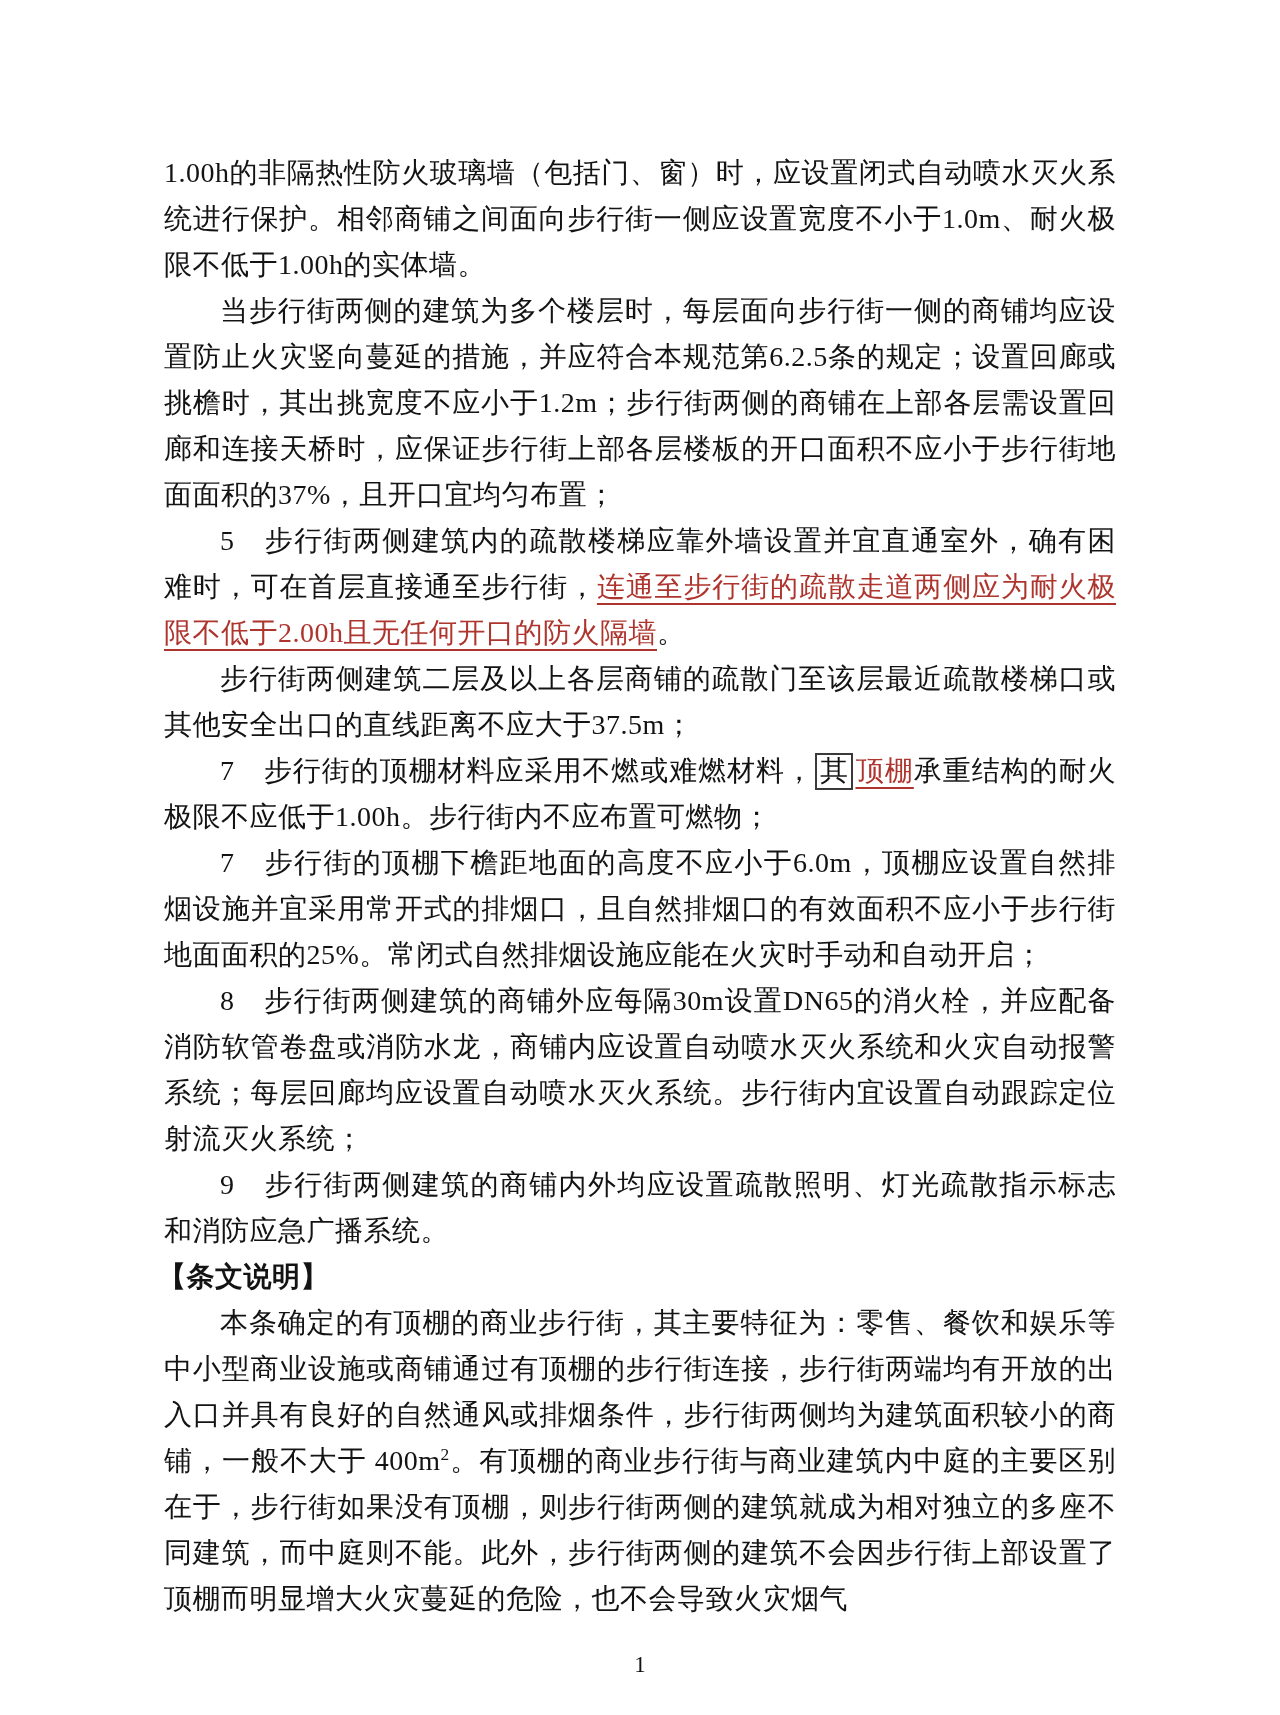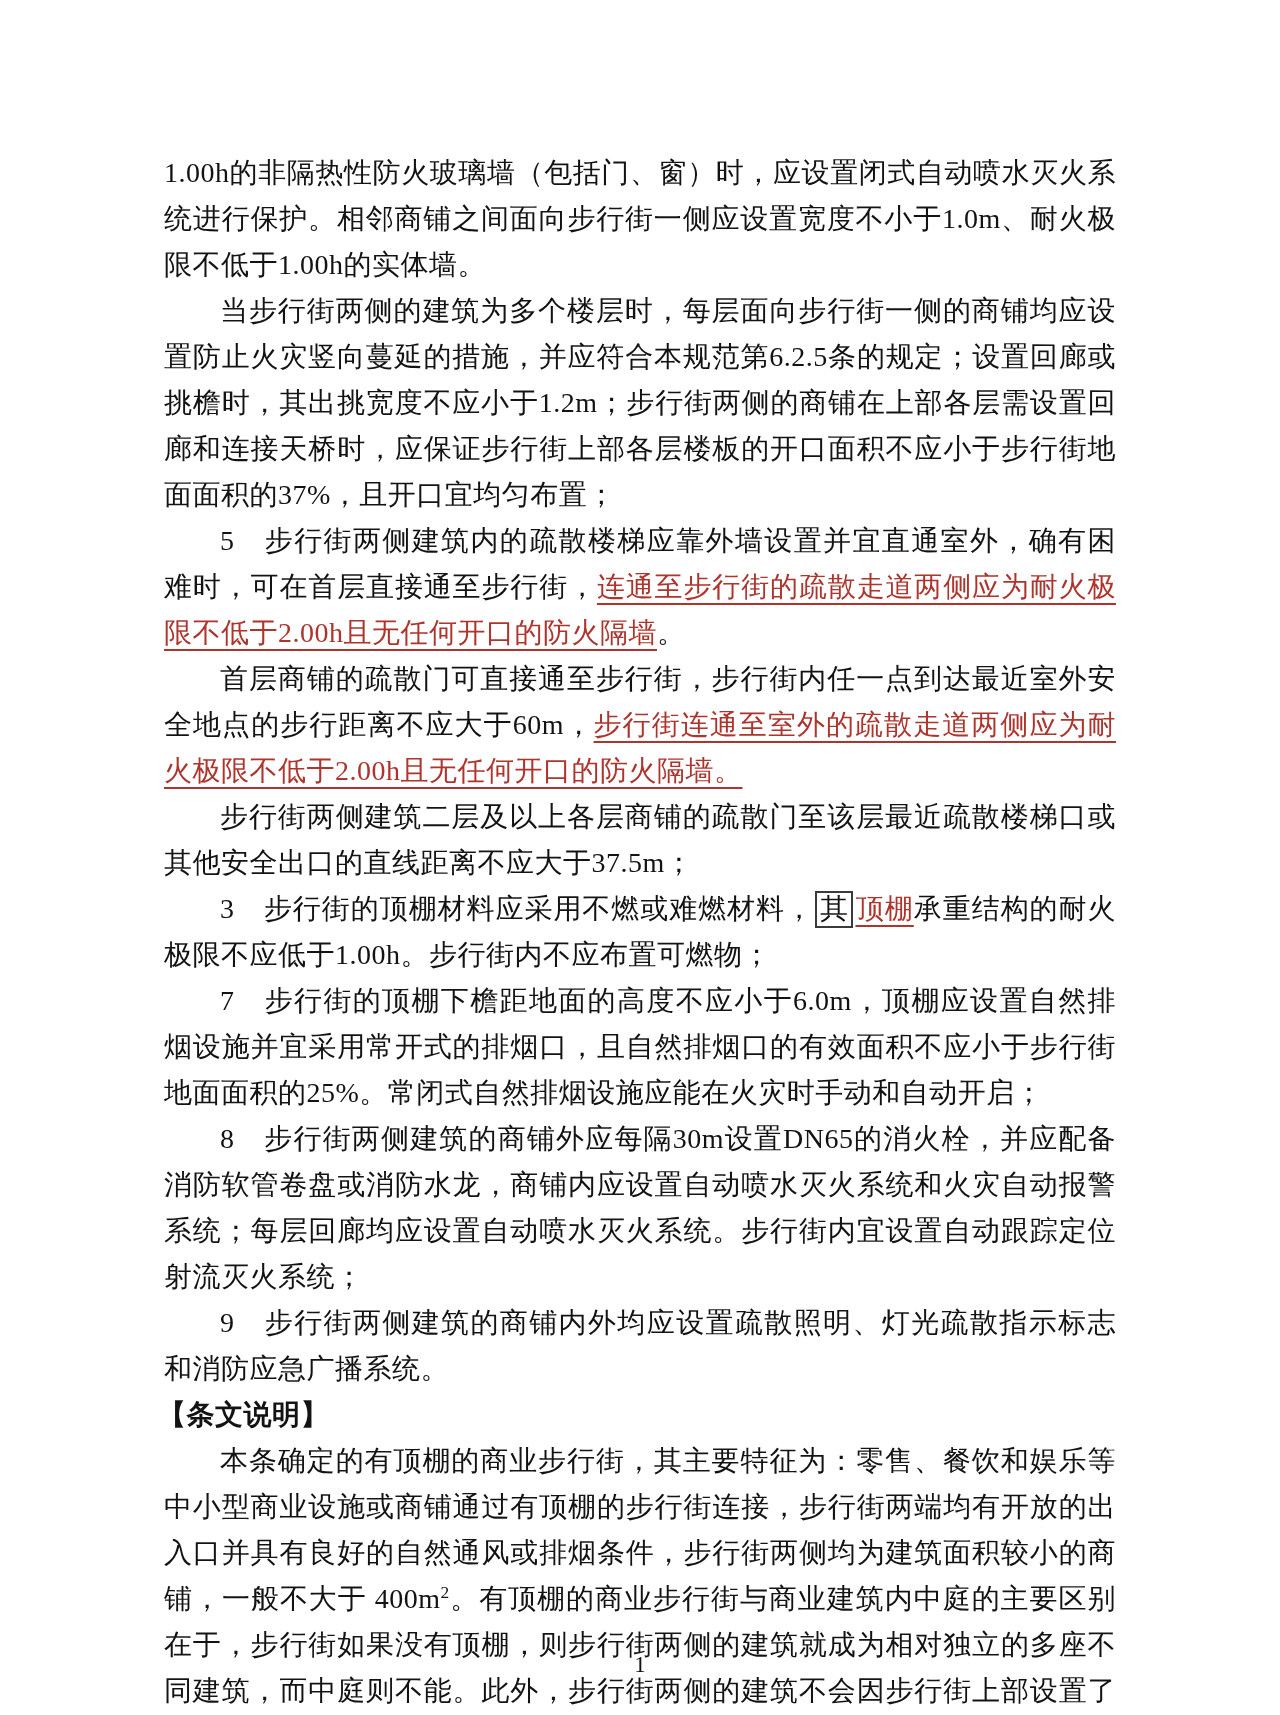--- a/index.html
+++ b/index.html
@@ -78,23 +78,22 @@
   }
 </style>
 </head>
 <body>
 
 <div class="page">
   <div class="doc-body" id="doc-body">
       <div class="para"><span class="seg-normal">1.00h的非隔热性防火玻璃墙（包括门、窗）时，应设置闭式自动喷水灭火系统进行保护。相邻商铺之间面向步行街一侧应设置宽度不小于1.0m、耐火极限不低于1.00h的实体墙。</span></div>
       <div class="para indent"><span class="seg-normal">当步行街两侧的建筑为多个楼层时，每层面向步行街一侧的商铺均应设置防止火灾竖向蔓延的措施，并应符合本规范第6.2.5条的规定；设置回廊或挑檐时，其出挑宽度不应小于1.2m；步行街两侧的商铺在上部各层需设置回廊和连接天桥时，应保证步行街上部各层楼板的开口面积不应小于步行街地面面积的37%，且开口宜均匀布置；</span></div>
       <div class="para indent"><span class="seg-normal">5　步行街两侧建筑内的疏散楼梯应靠外墙设置并宜直通室外，确有困难时，可在首层直接通至步行街，</span><span class="seg-ins">连通至步行街的疏散走道两侧应为耐火极限不低于2.00h且无任何开口的防火隔墙</span><span class="seg-normal">。</span></div>
-      <div class="para indent"><span class="seg-normal">首层商铺的疏散门可直接通至步行街，步行街内任一点到达最近室外安全地点的步行距离不应大于60m，</span><span class="seg-ins">步行街连通至室外的疏散走道两侧应为耐火极限不低于2.00h且无任何开口的防火隔墙。</span></div>
       <div class="para indent"><span class="seg-normal">步行街两侧建筑二层及以上各层商铺的疏散门至该层最近疏散楼梯口或其他安全出口的直线距离不应大于37.5m；</span></div>
-      <div class="para indent"><span class="seg-normal">3　步行街的顶棚材料应采用不燃或难燃材料，</span><span class="seg-box">其</span><span class="seg-ins">顶棚</span><span class="seg-normal">承重结构的耐火极限不应低于1.00h。步行街内不应布置可燃物；</span></div>
+      <div class="para indent"><span class="seg-normal">7　步行街的顶棚材料应采用不燃或难燃材料，</span><span class="seg-box">其</span><span class="seg-ins">顶棚</span><span class="seg-normal">承重结构的耐火极限不应低于1.00h。步行街内不应布置可燃物；</span></div>
       <div class="para indent"><span class="seg-normal">7　步行街的顶棚下檐距地面的高度不应小于6.0m，顶棚应设置自然排烟设施并宜采用常开式的排烟口，且自然排烟口的有效面积不应小于步行街地面面积的25%。常闭式自然排烟设施应能在火灾时手动和自动开启；</span></div>
       <div class="para indent"><span class="seg-normal">8　步行街两侧建筑的商铺外应每隔30m设置DN65的消火栓，并应配备消防软管卷盘或消防水龙，商铺内应设置自动喷水灭火系统和火灾自动报警系统；每层回廊均应设置自动喷水灭火系统。步行街内宜设置自动跟踪定位射流灭火系统；</span></div>
       <div class="para indent"><span class="seg-normal">9　步行街两侧建筑的商铺内外均应设置疏散照明、灯光疏散指示标志和消防应急广播系统。</span></div>
       <div class="para heading"><span class="seg-normal">【条文说明】</span></div>
       <div class="para indent"><span class="seg-normal">本条确定的有顶棚的商业步行街，其主要特征为：零售、餐饮和娱乐等中小型商业设施或商铺通过有顶棚的步行街连接，步行街两端均有开放的出入口并具有良好的自然通风或排烟条件，步行街两侧均为建筑面积较小的商铺，一般不大于 400m</span><sup class="seg-sup">2</sup><span class="seg-normal">。有顶棚的商业步行街与商业建筑内中庭的主要区别在于，步行街如果没有顶棚，则步行街两侧的建筑就成为相对独立的多座不同建筑，而中庭则不能。此外，步行街两侧的建筑不会因步行街上部设置了顶棚而明显增大火灾蔓延的危险，也不会导致火灾烟气</span></div>
     </div>
   <div class="page-number">1</div>
 </div>
 
 </body></html>

